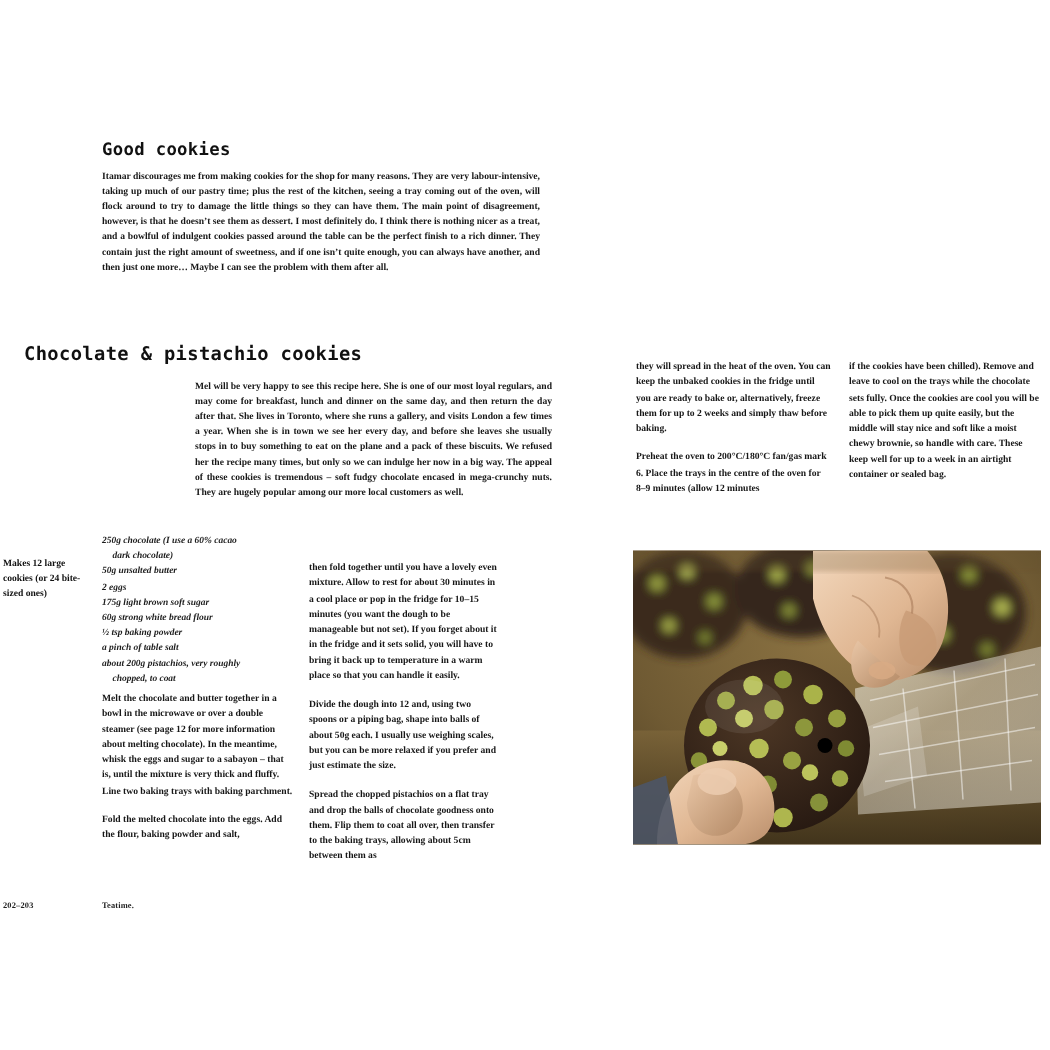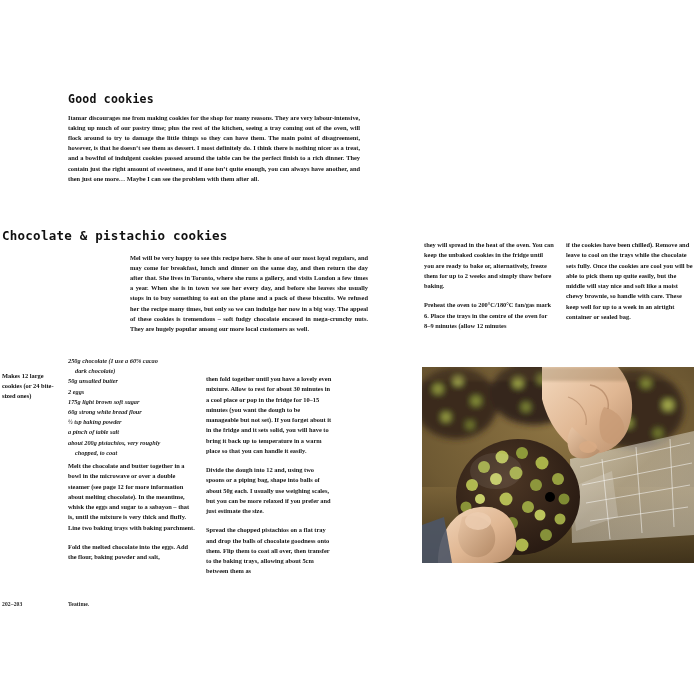--- a/index.html
+++ b/index.html
@@ -29,21 +29,21 @@
     color: #111;
     letter-spacing: 0.02em;
     white-space: nowrap;
   }
   #essay-title {
     left: 68px;
     top: 92px;
     font-size: 11.5px;
   }
   #recipe-title {
-    left: 2px;
+    left: 16px;
     top: 228px;
     font-size: 12.5px;
   }
 
   
   .body-col {
     position: absolute;
     font-family: "Liberation Serif", serif;
     font-size: 6.4px;
     line-height: 1.58;

